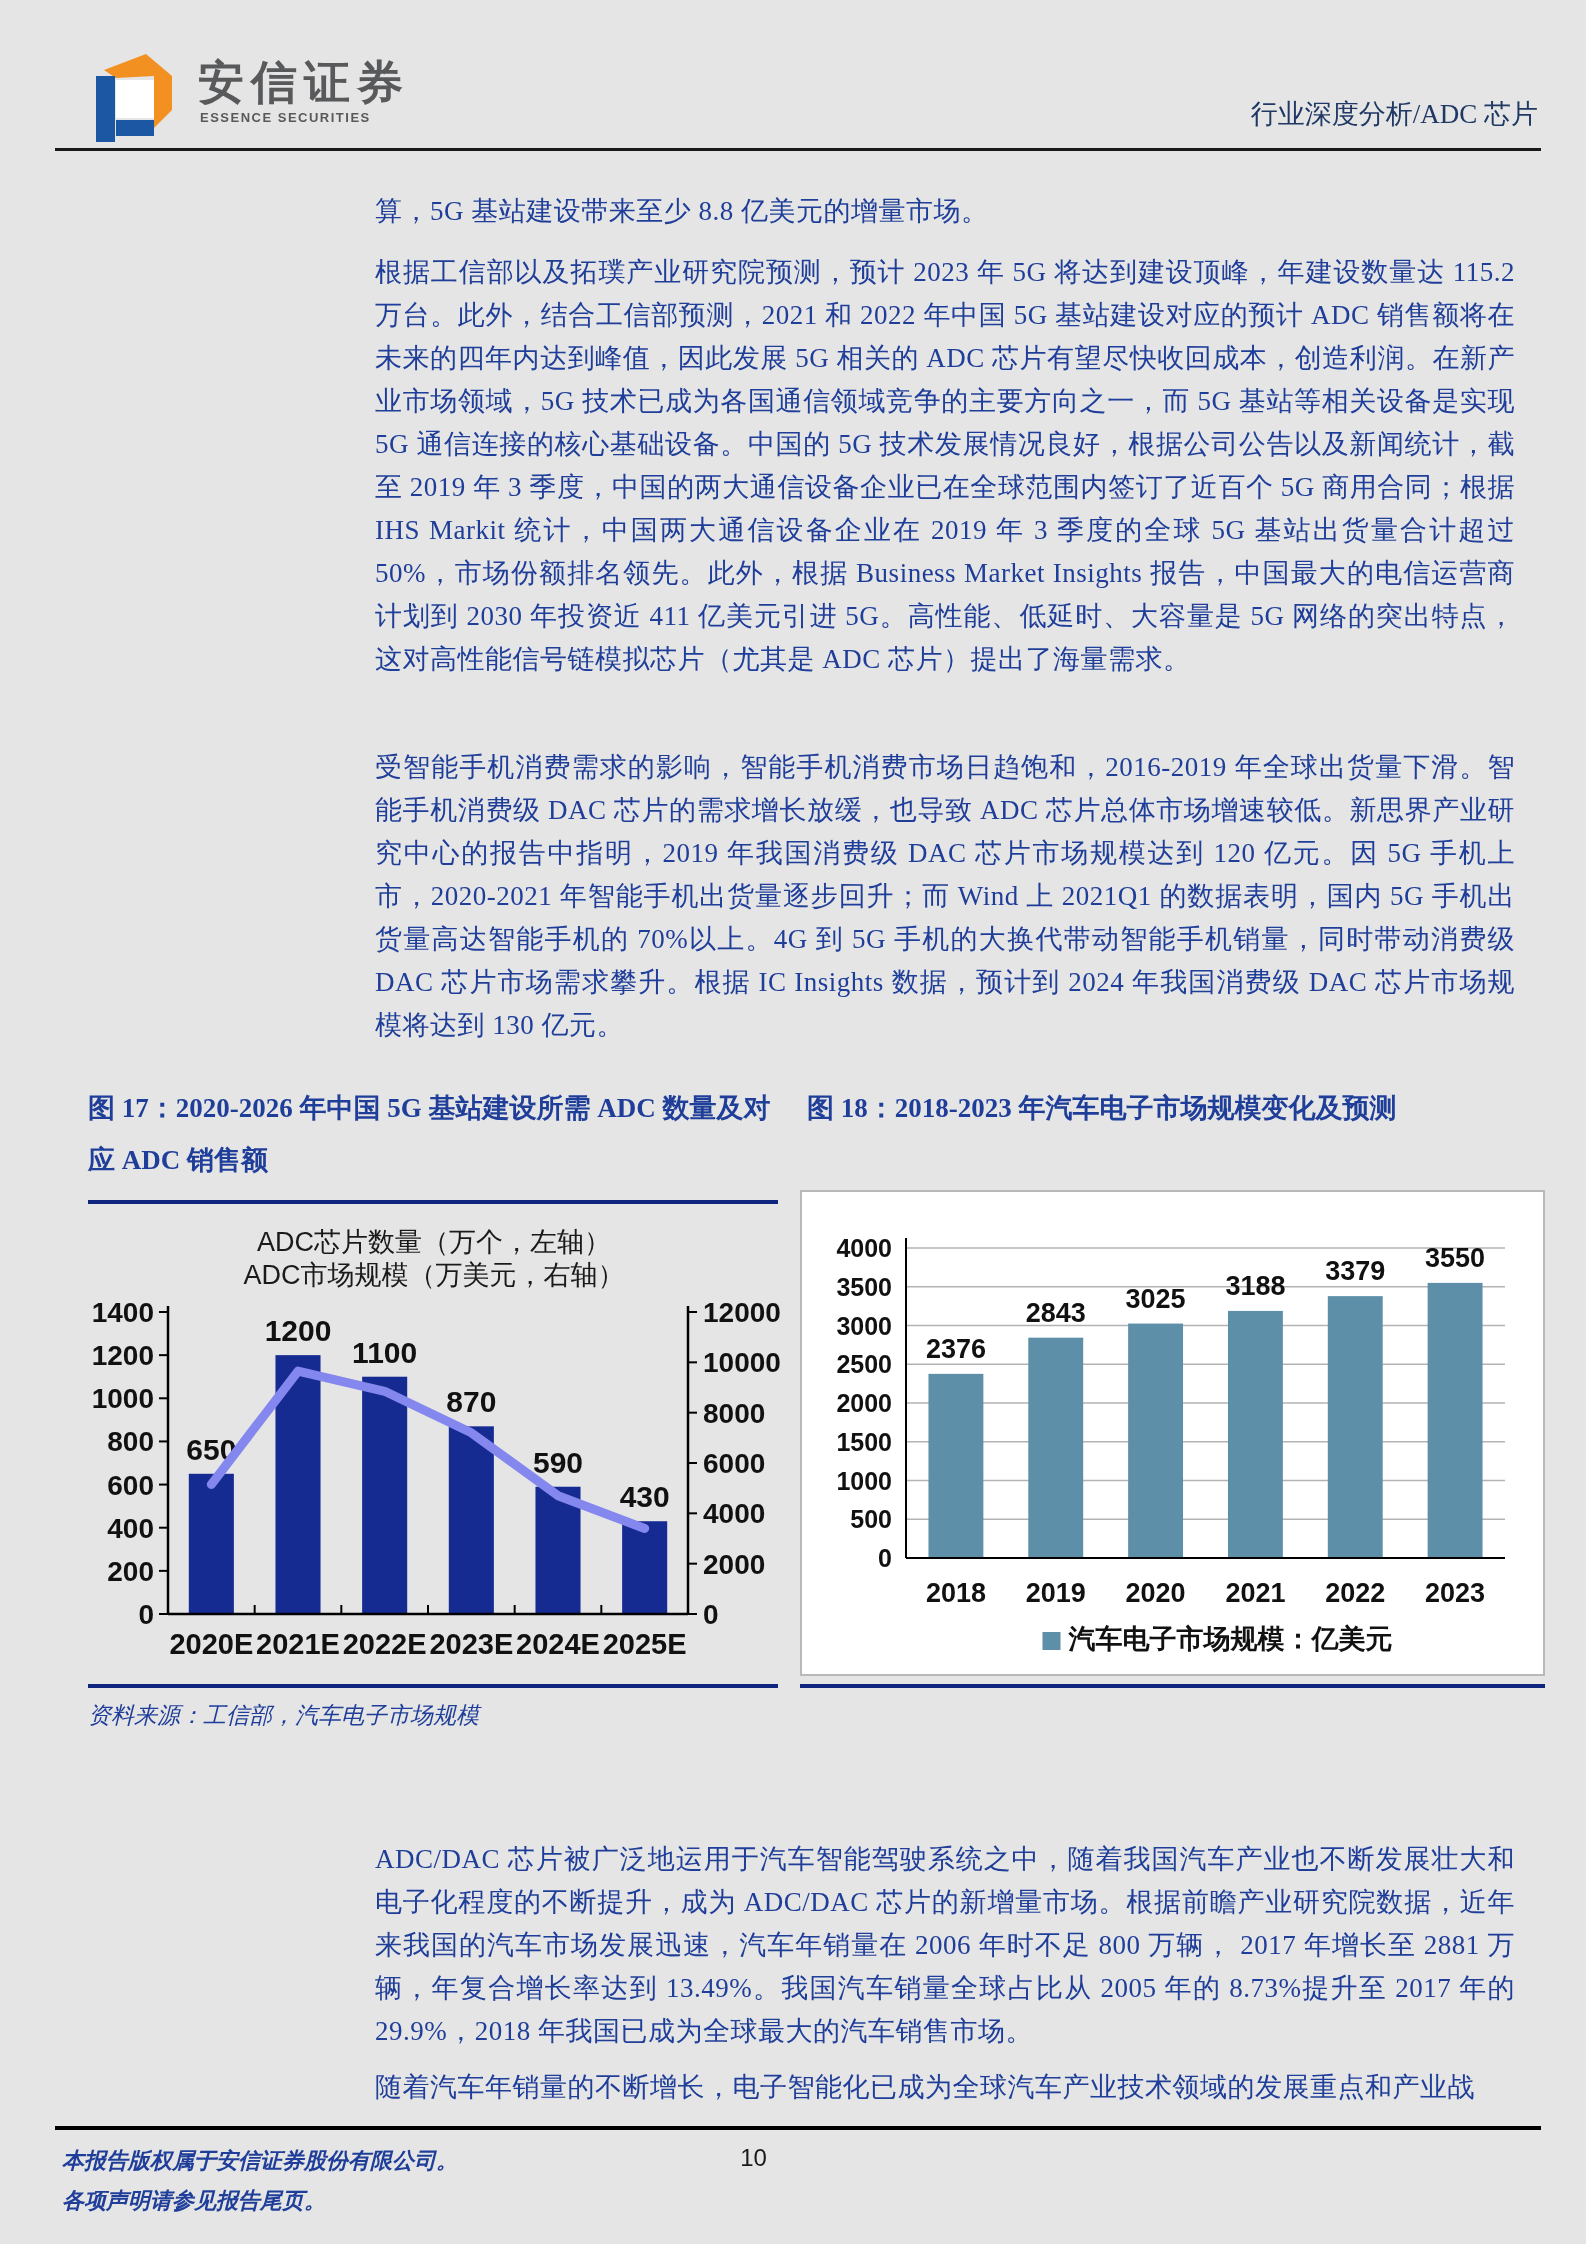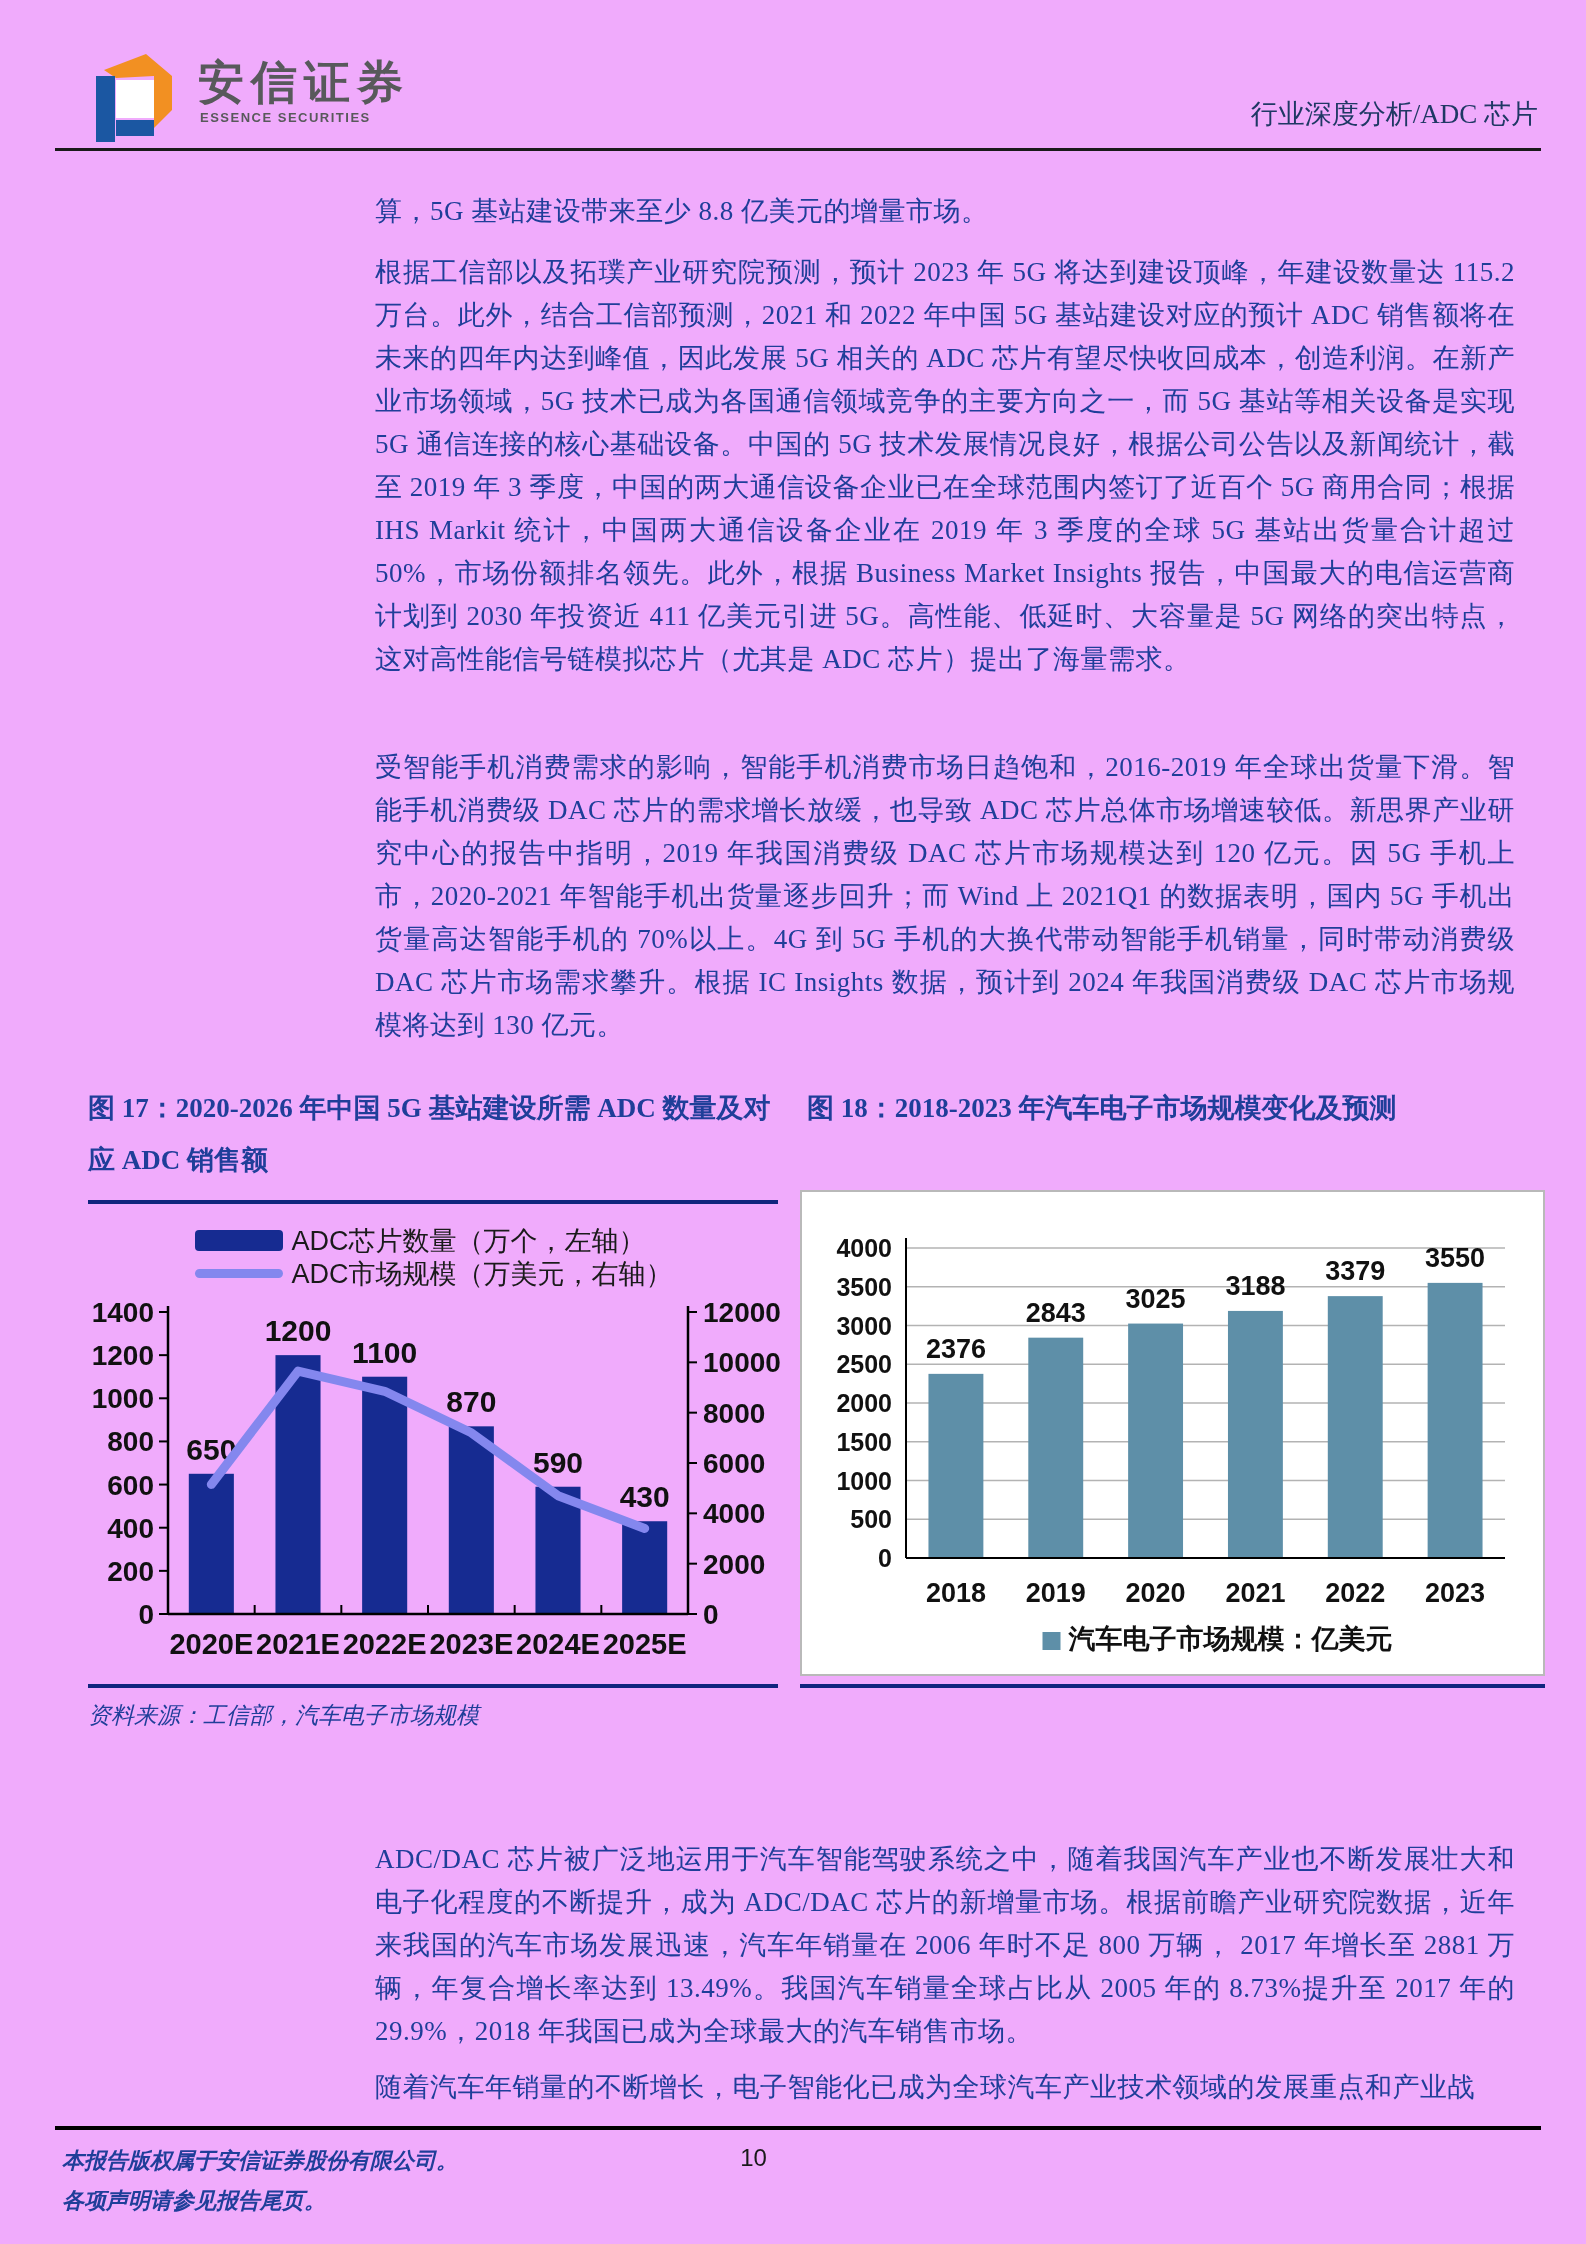--- a/index.html
+++ b/index.html
@@ -1,16 +1,16 @@
 <!DOCTYPE html>
 <html><head>
 <meta charset="utf-8">
 <style>
   html,body{margin:0;padding:0;background:#ffffff;}
-  .page{position:relative;width:1586px;height:2244px;background:#f0abfc;overflow:hidden;
+  .page{position:relative;width:1586px;height:2244px;background:#e5e5e5;overflow:hidden;
         font-family:"Liberation Serif","DejaVu Serif",serif;}
 
   
   .logo-mark{position:absolute;left:88px;top:52px;width:100px;height:92px;}
   .brand-cn{position:absolute;left:198px;top:52px;font-size:46px;font-weight:600;color:#58595b;
             letter-spacing:7px;font-family:"Liberation Sans",sans-serif;}
   .brand-en{position:absolute;left:200px;top:110px;font-size:13px;font-weight:600;color:#58595b;
             letter-spacing:1.5px;font-family:"Liberation Sans",sans-serif;}
   .doc-type{position:absolute;right:48px;top:96px;font-size:27px;color:#1f3864;}
   .rule{position:absolute;background:#1a1a1a;}
@@ -20,21 +20,21 @@
         text-align:justify;letter-spacing:0.5px;}
   .sec-head{position:absolute;left:375px;color:#1f3e99;font-size:31px;font-weight:bold;}
 
   
   .fig-title{position:absolute;color:#1f3e99;font-size:27px;font-weight:bold;line-height:52px;}
   .navy-rule{position:absolute;background:#10257e;height:4px;}
   .fig-source{position:absolute;color:#1f3e99;font-size:23px;font-style:italic;}
   .chart1{position:absolute;left:88px;top:1218px;width:692px;height:452px;}
   .c1-legend{position:relative;width:fit-content;margin:6px auto 0 auto;
              font-family:"Liberation Sans",sans-serif;font-size:27px;color:#1a1a1a;}
-  .c1-leg-row{display:flex;align-items:center;height:33px;}
+  .c1-leg-row{display:flex;align-items:center;height:33px;flex-direction:column;}
   .c1-swatch-bar{width:88px;height:21px;background:#162b91;border-radius:4px;margin-right:8px;}
   .c1-swatch-line{width:88px;height:9px;background:#8487ee;border-radius:5px;margin-right:8px;}
   .chart2{position:absolute;left:800px;top:1190px;width:745px;height:486px;background:#ffffff;
           border:2px solid #b9b9b9;box-sizing:border-box;}
   svg text{font-family:"Liberation Sans",sans-serif;}
 
   
   .footer-note{position:absolute;left:62px;color:#1f3e99;font-size:22px;font-weight:bold;
                font-style:italic;}
   .page-num{position:absolute;left:0;width:1507px;text-align:center;color:#1a1a1a;font-size:24px;

